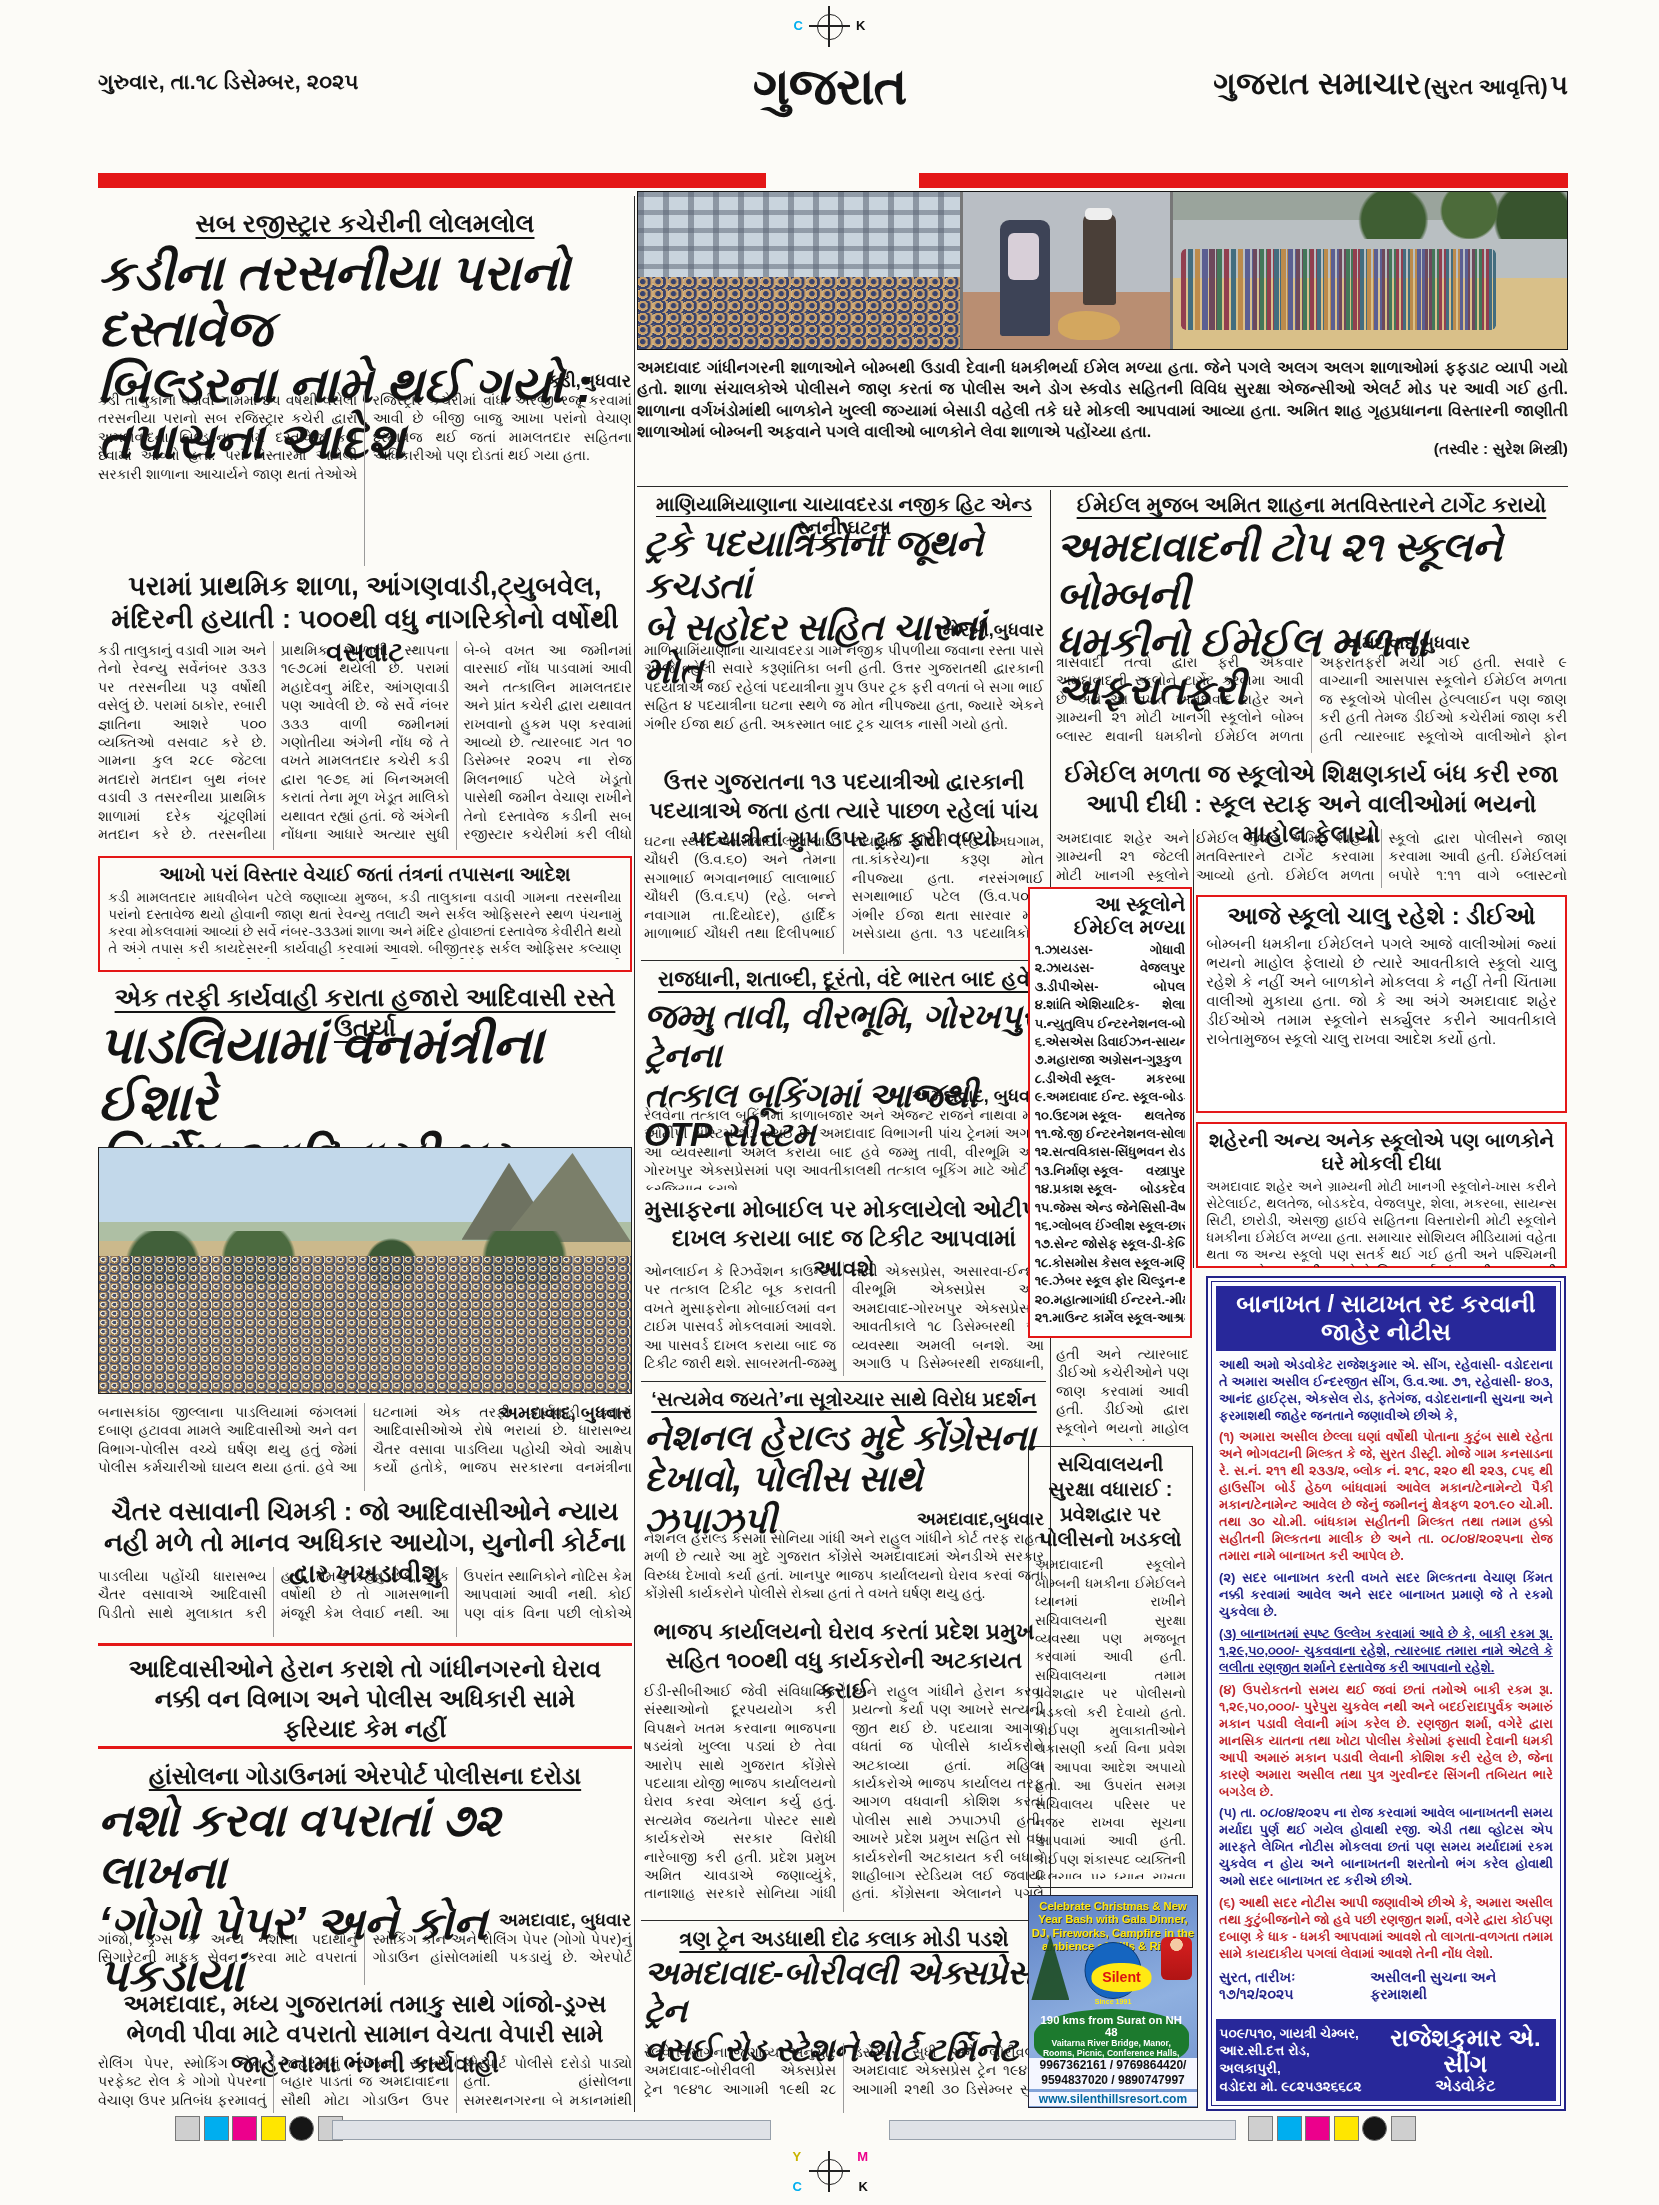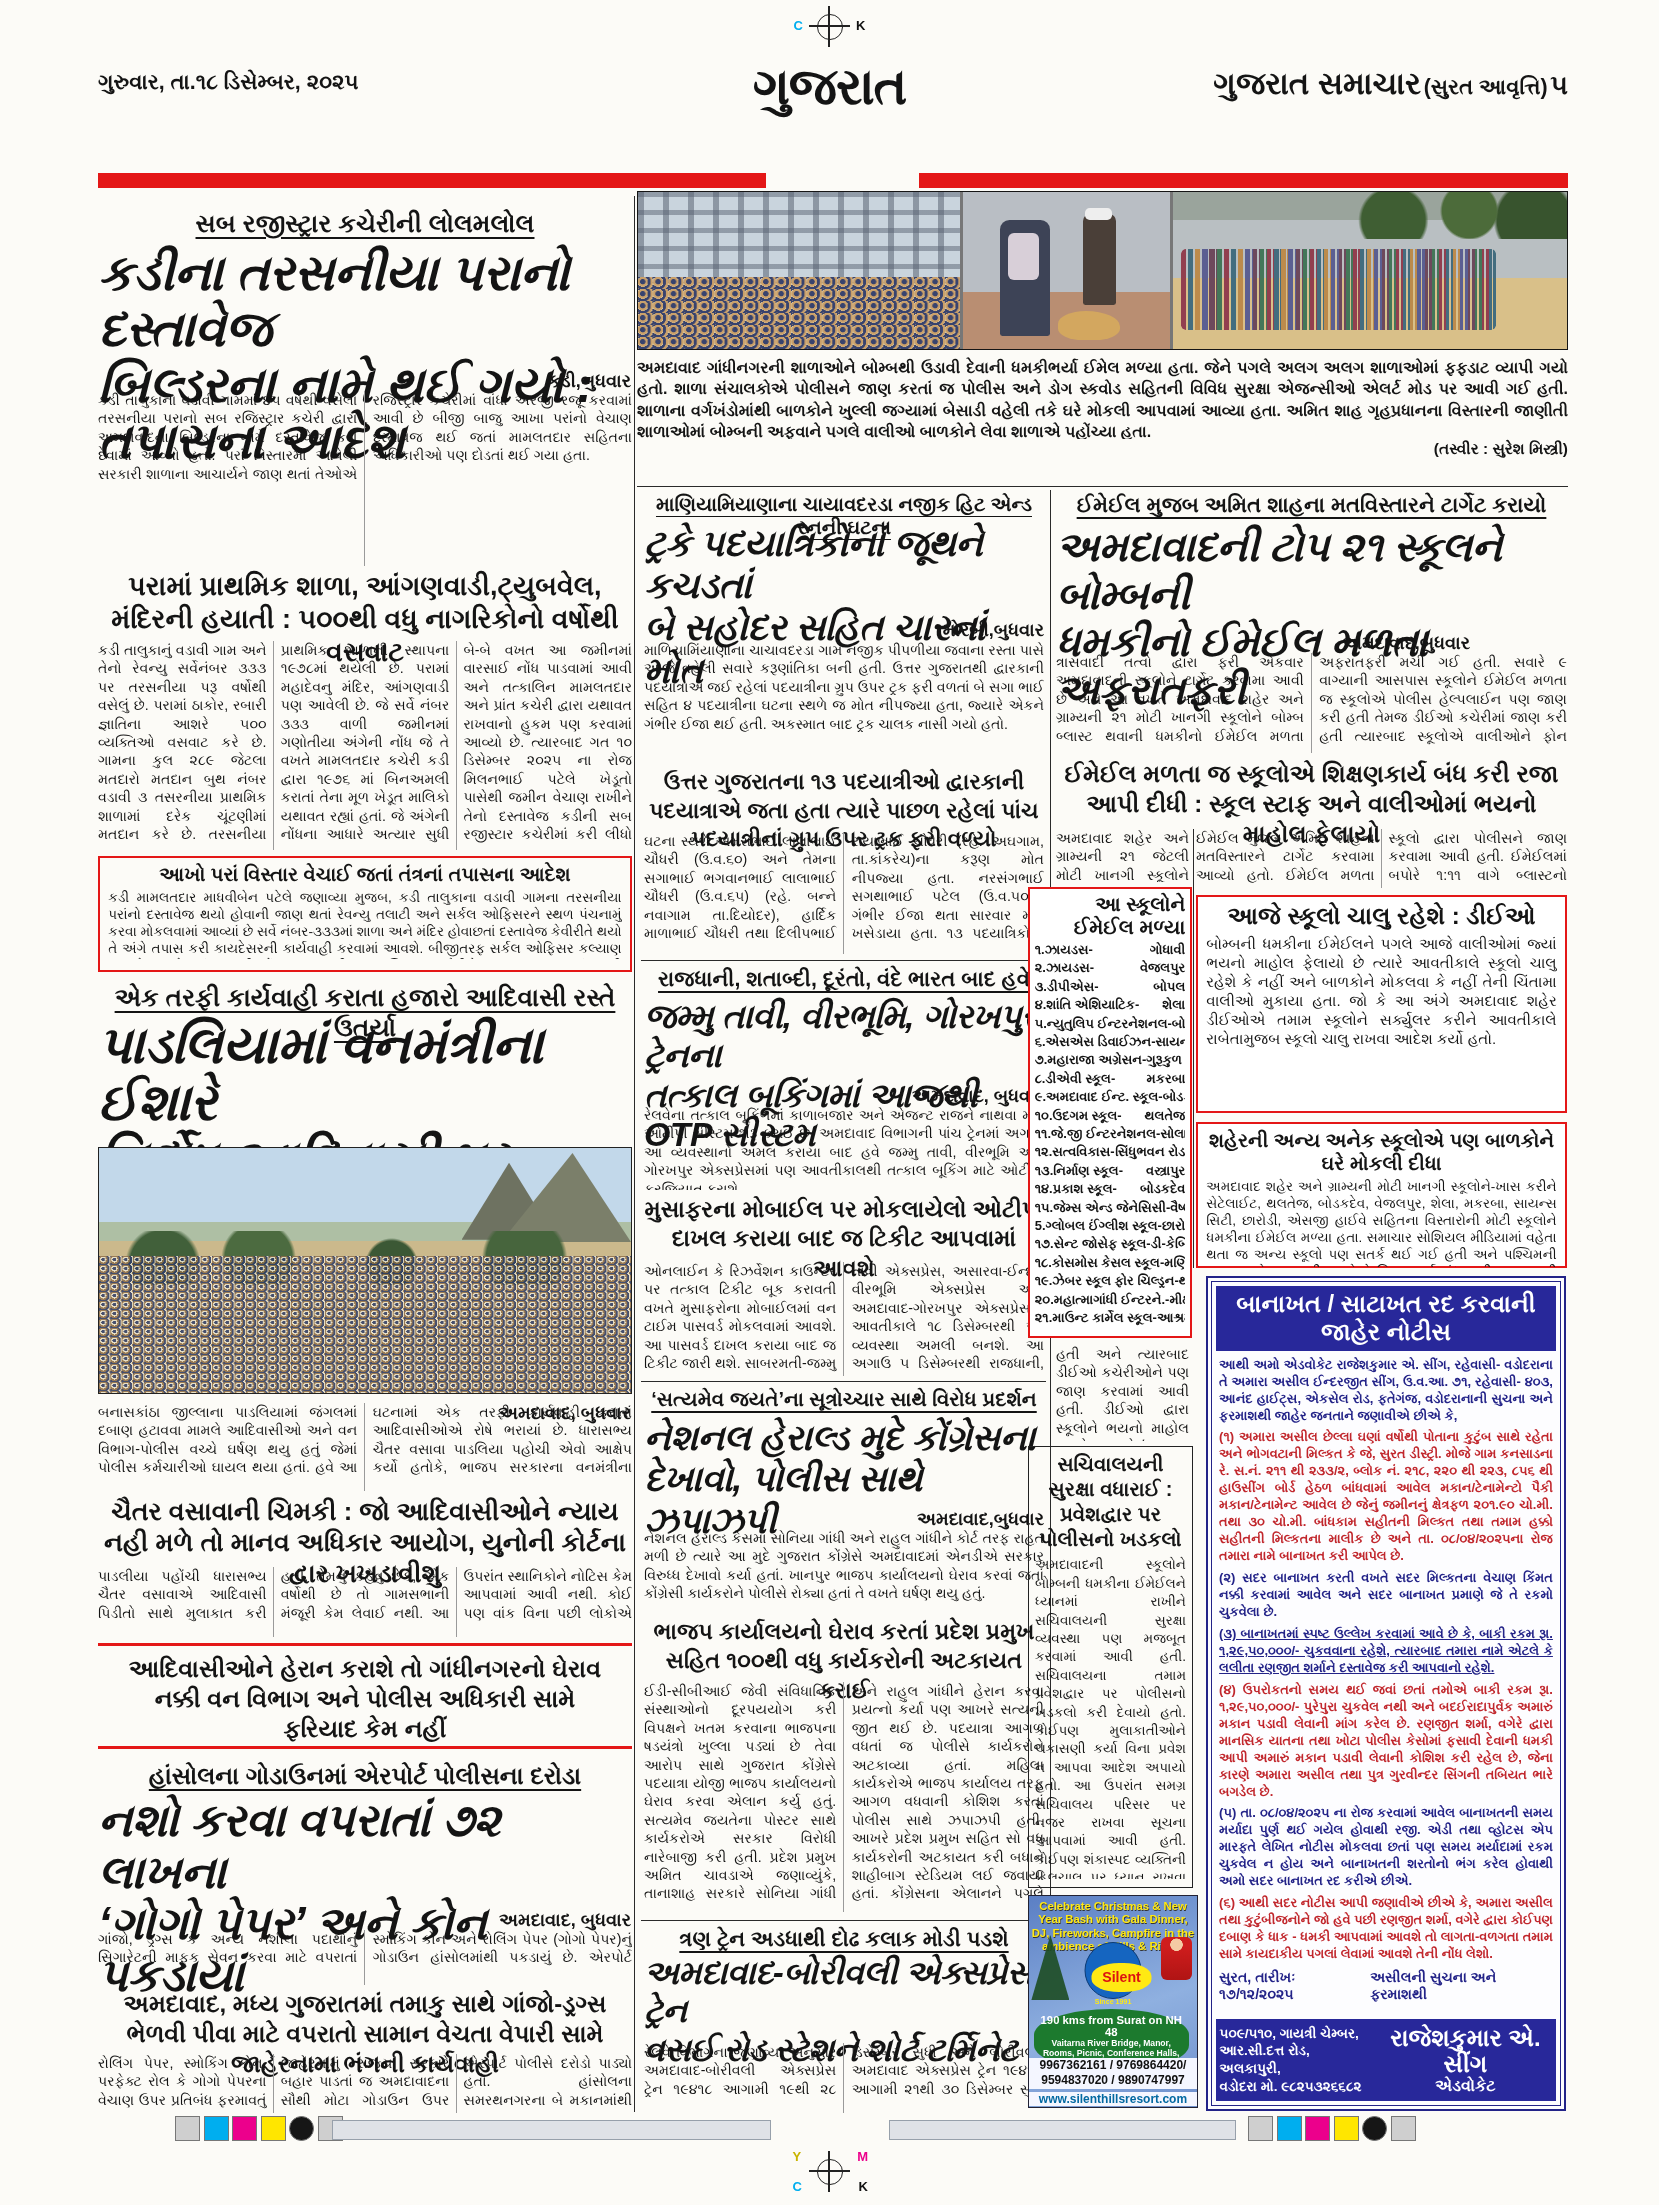--- a/index.html
+++ b/index.html
@@ -410,21 +410,21 @@
         </div>
         <div class="school-row">
           <span>૧૪.પ્રકાશ સ્કૂલ-</span>
           <span>બોડકદેવ</span>
         </div>
         <div class="school-row">
           <span>૧૫.જેમ્સ એન્ડ જેનેસિસી-</span>
           <span>વૈષ્ણોદેવી</span>
         </div>
         <div class="school-row">
-          <span>5.ગ્લોબલ ઈંગ્લીશ સ્કૂલ-</span>
+          <span>૧૬.ગ્લોબલ ઈંગ્લીશ સ્કૂલ-</span>
           <span>છારોડી</span>
         </div>
         <div class="school-row">
           <span>૧૭.સેન્ટ જોસેફ સ્કૂલ-</span>
           <span>ડી-કેબિન</span>
         </div>
         <div class="school-row">
           <span>૧૮.કોસમોસ કેસલ સ્કૂલ-</span>
           <span>મણિપુર</span>
         </div>

